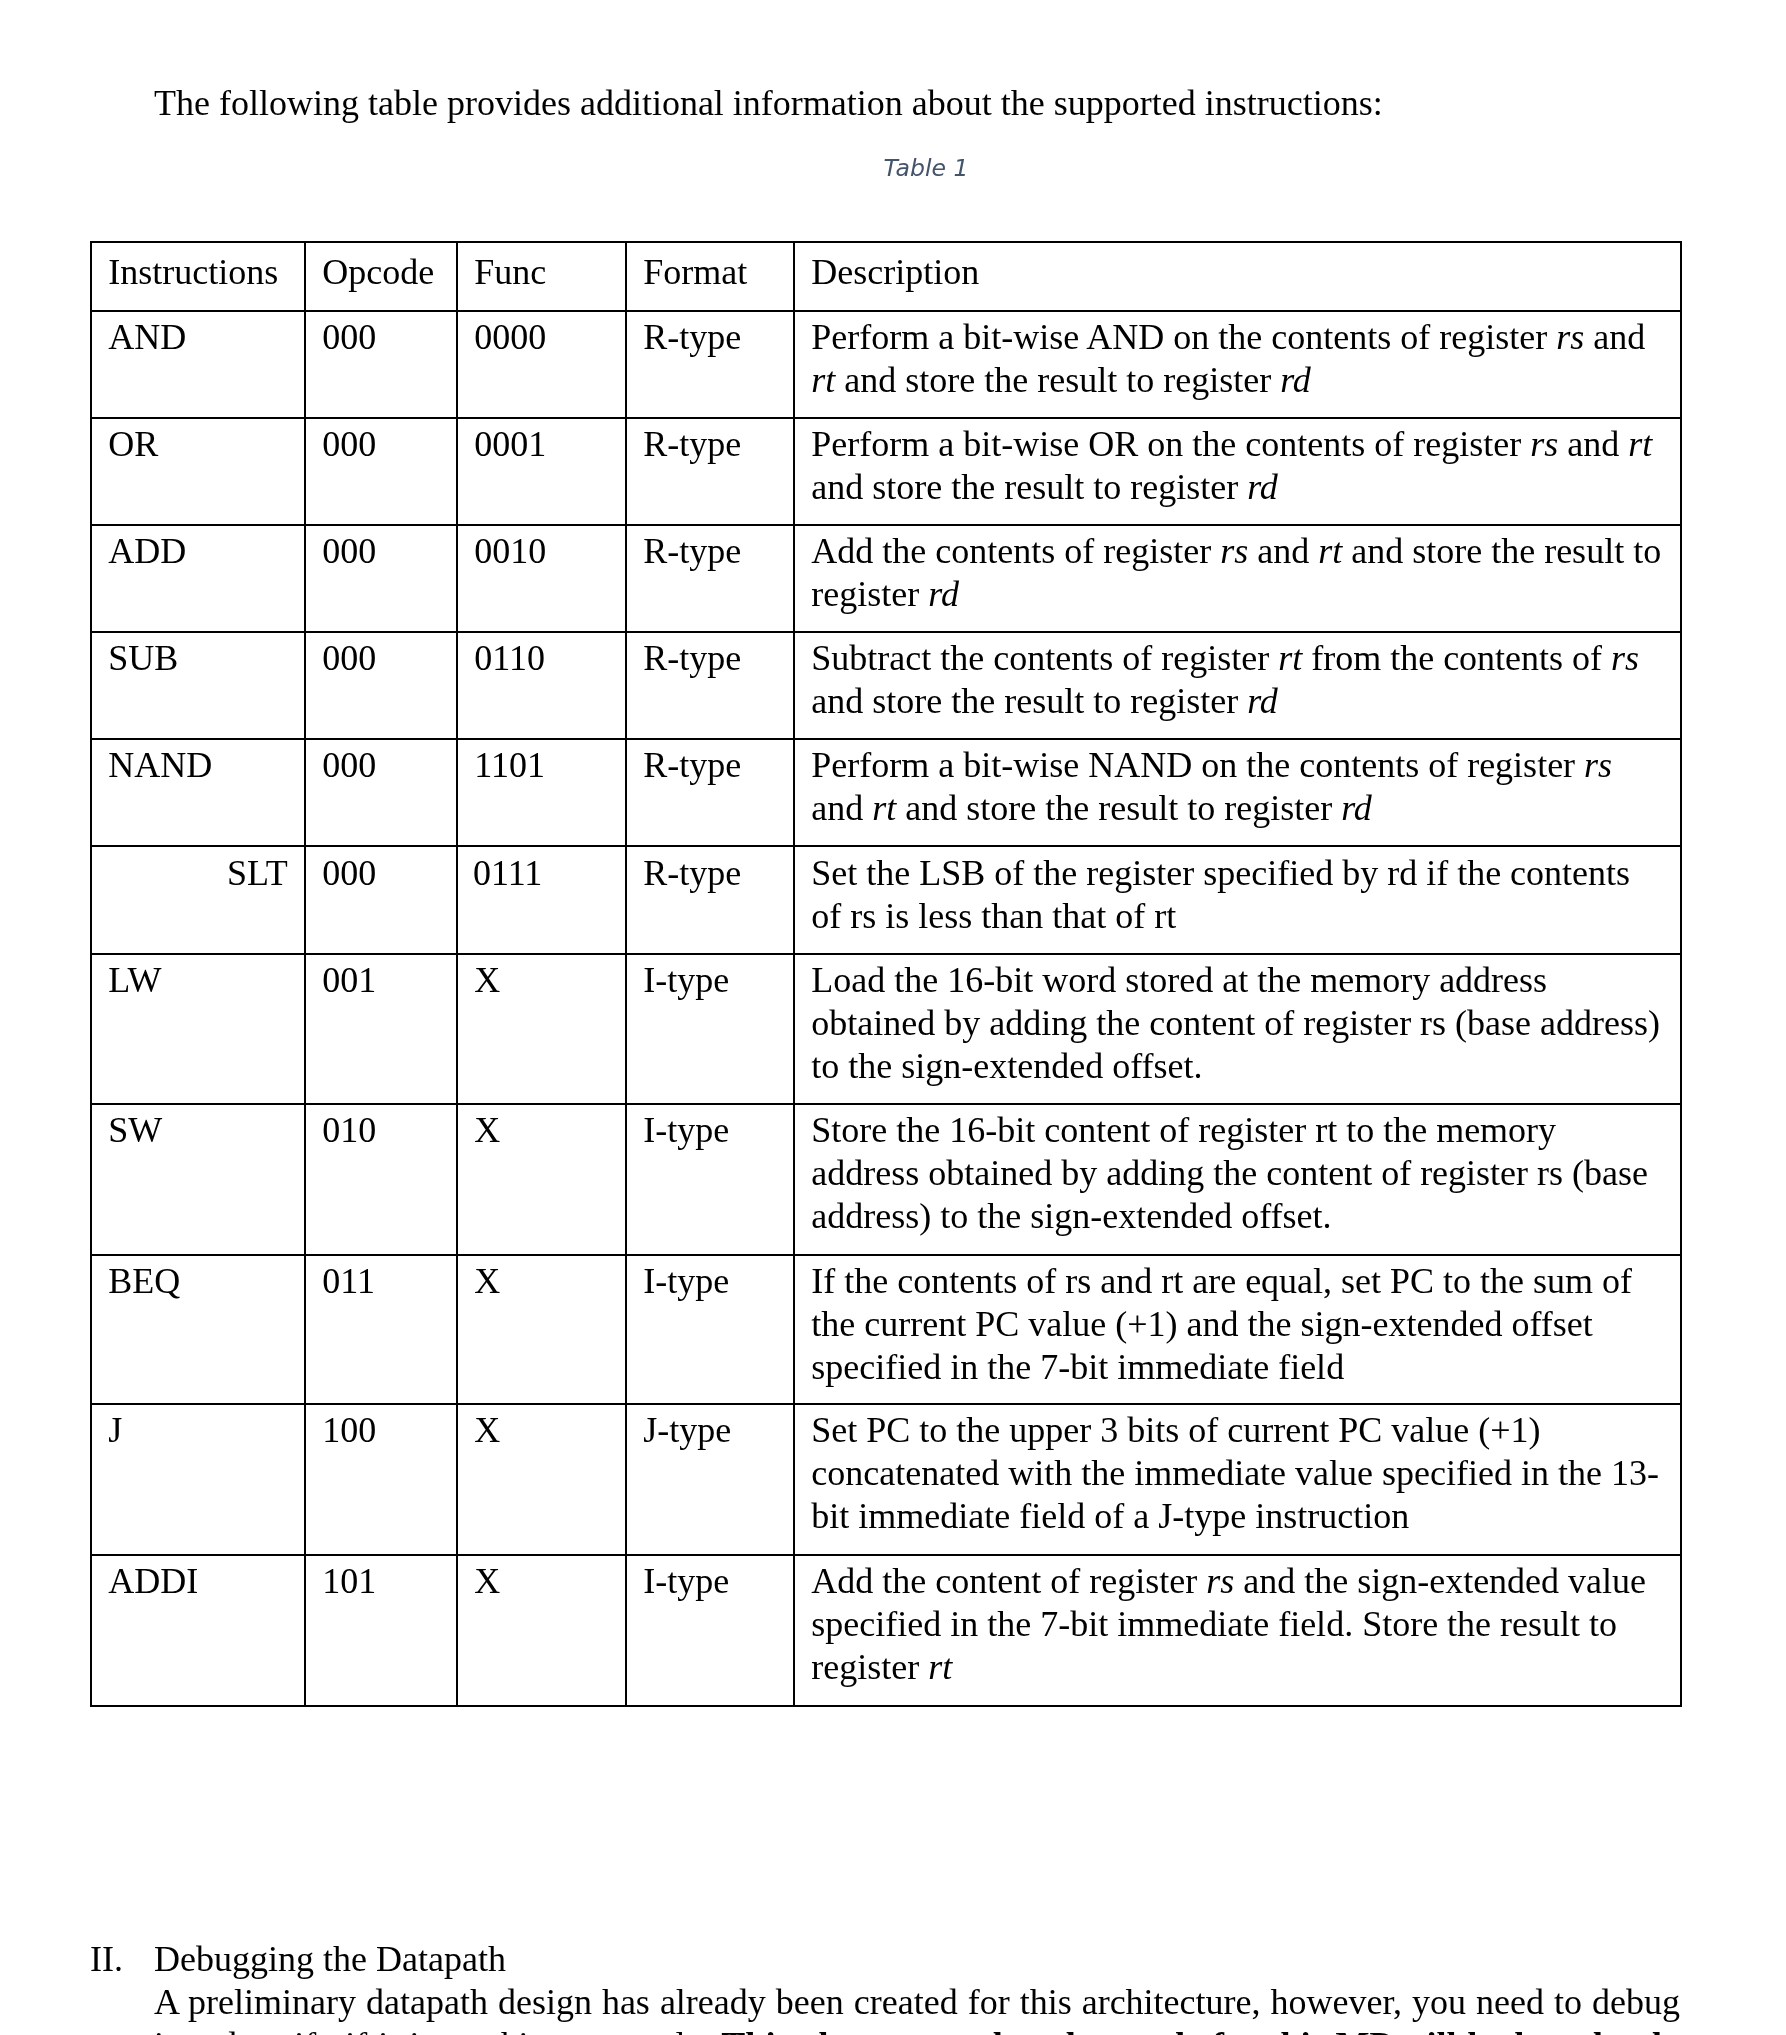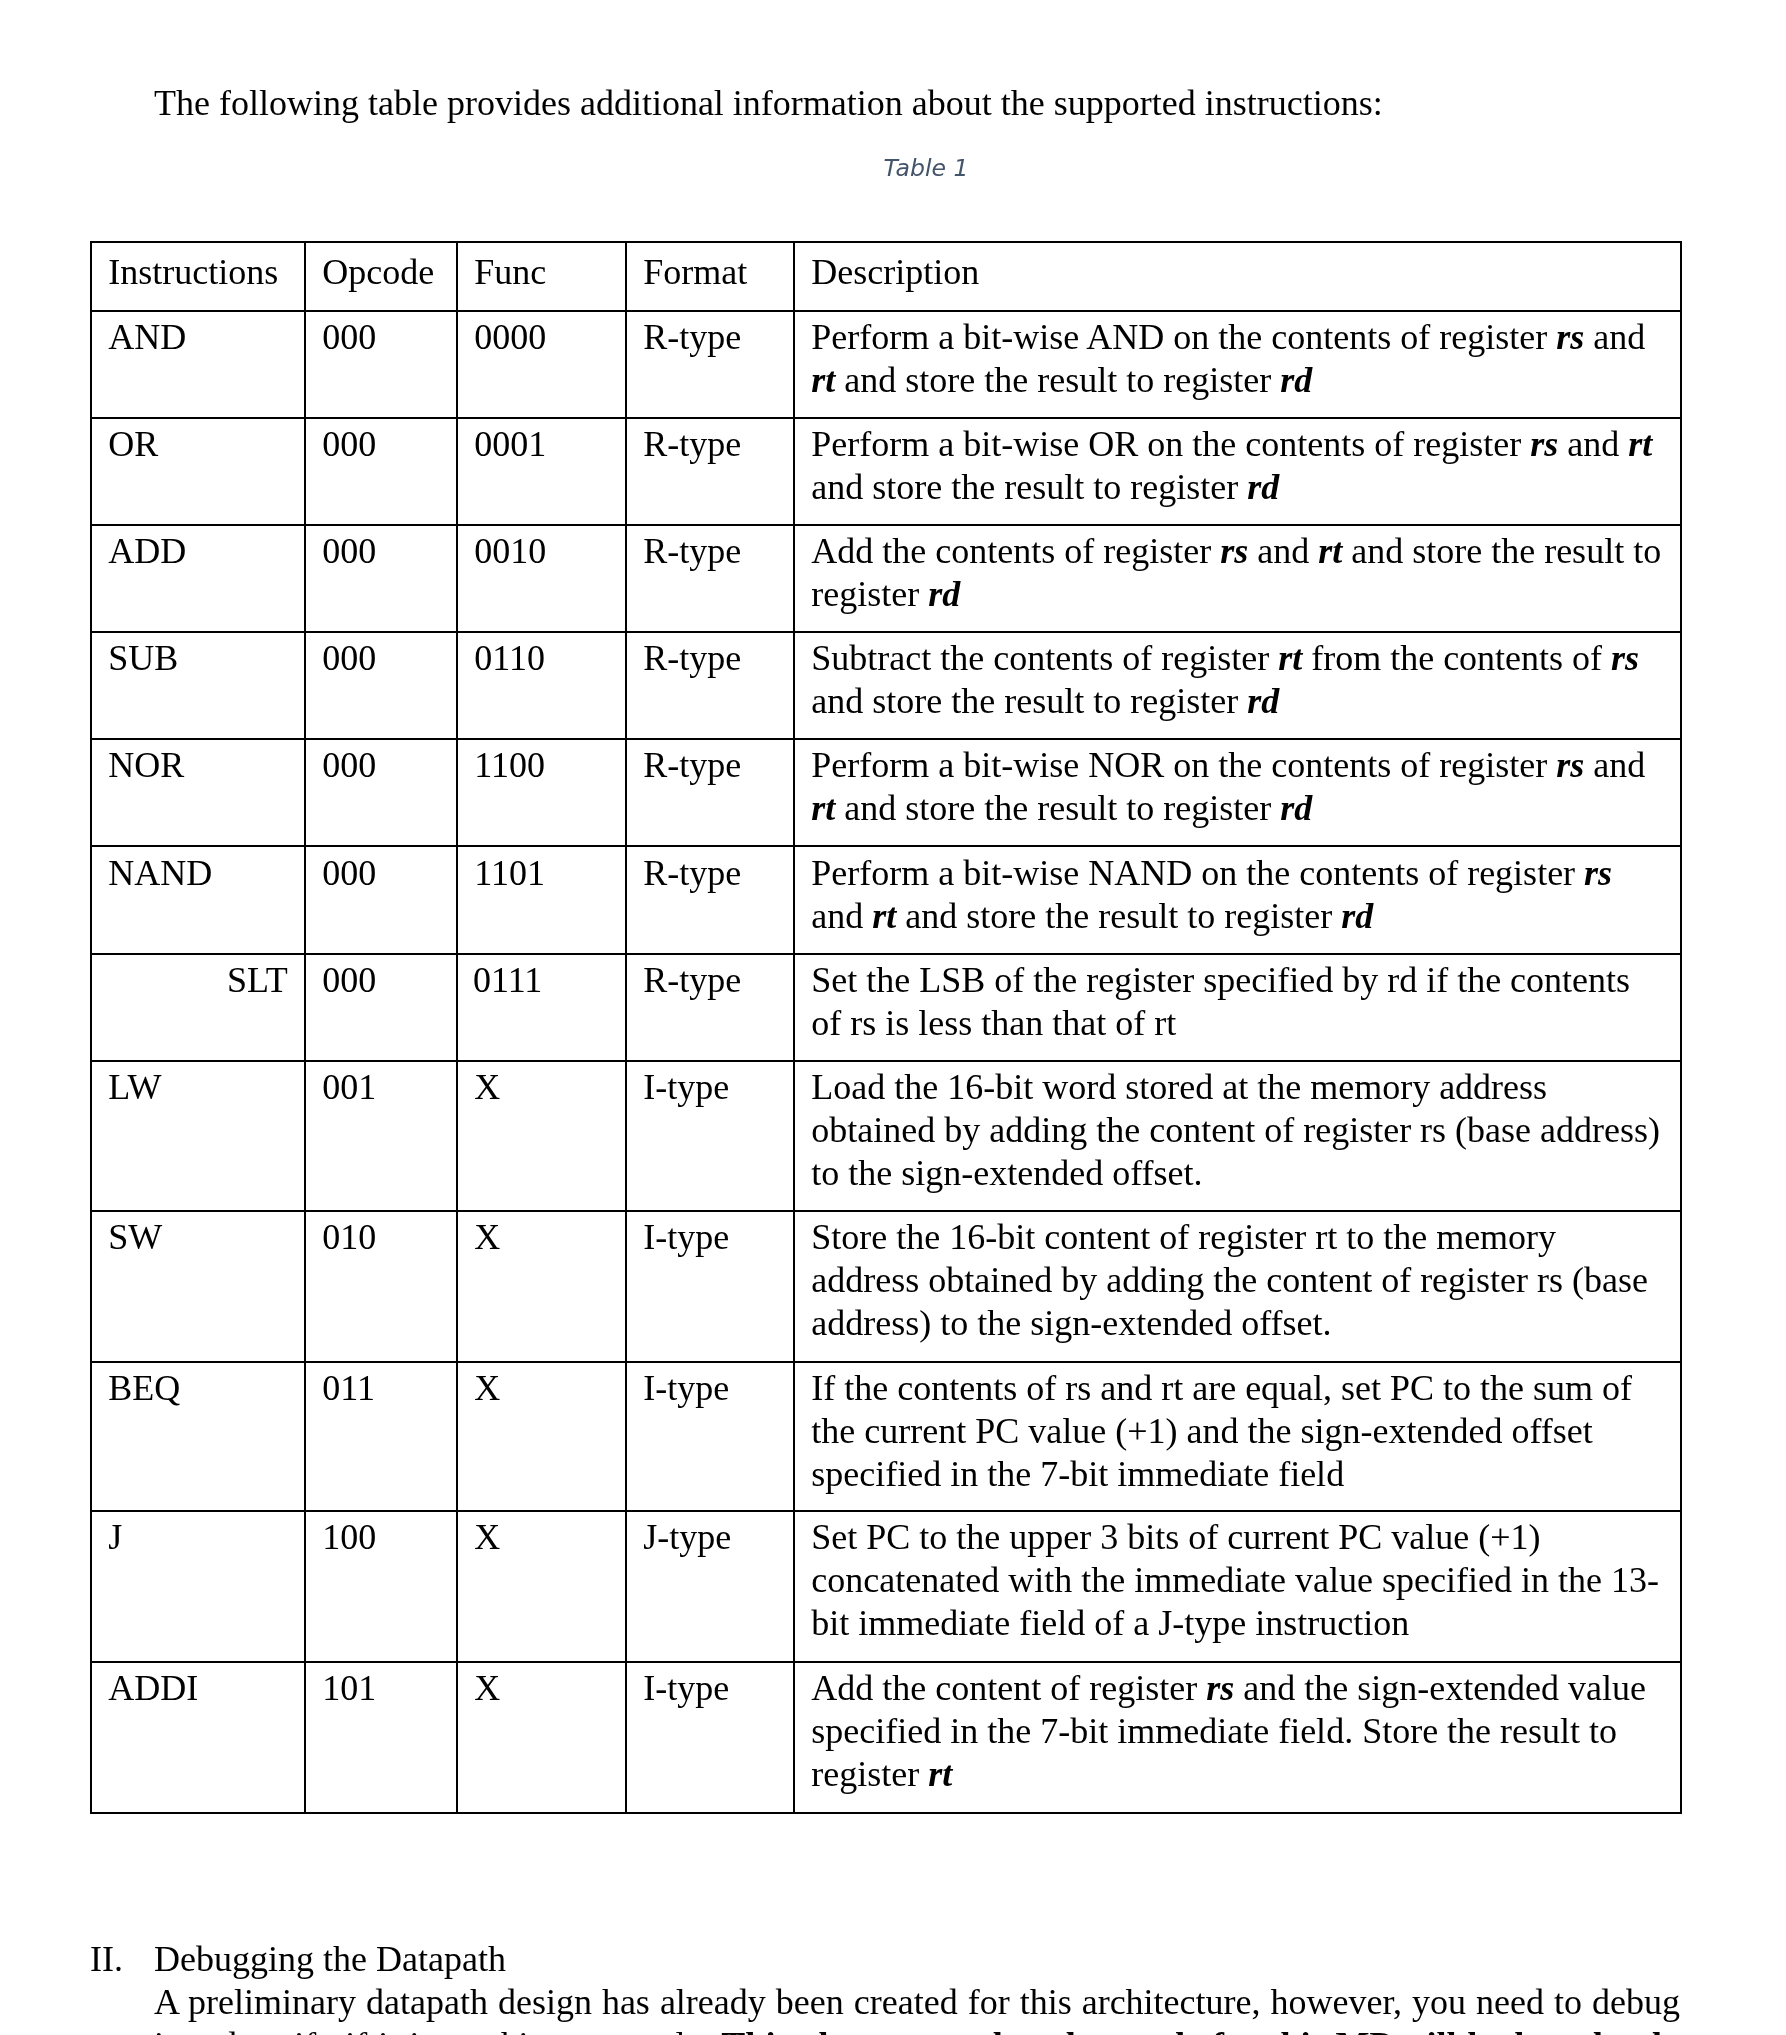--- a/index.html
+++ b/index.html
@@ -28,21 +28,21 @@
     border: 2.8px solid #000; vertical-align: top; text-align: left;
     font-weight: normal; padding: 4.1px 16.3px 0 16.3px;
   }
   table.instr th { height: 59px; padding-top: 8px; }
   col.c1 { width: 214px; }
   col.c2 { width: 152px; }
   col.c3 { width: 169px; }
   col.c4 { width: 168px; }
   col.c5 { width: 887px; }
   td.desc { text-align: justify; padding-right: 17px; }
-  td.desc b { font-style: italic; font-weight: bold; }
+  td.desc b { font-style: italic; font-weight: normal; }
   .section {
     position: absolute; left: 90px; top: 1938px; width: 1590px;
     font-size: 36px; line-height: 43px;
   }
   .section .heading { font-weight: normal; display: flex; }
   .section .num { width: 64px; display: inline-block; }
   .section .para {
     margin-left: 64px; text-align: justify;
   }
   .section .bold { font-weight: bold; }
@@ -93,27 +93,20 @@
         <td class="desc"><span>Add the contents of register </span><b>rs</b><span> and </span><b>rt</b><span> and store the result to register </span><b>rd</b></td>
       </tr>
       <tr>
         <td style="height: 101px;">SUB</td>
         <td style="height: 101px;">000</td>
         <td style="height: 101px;">0110</td>
         <td style="height: 101px;">R-type</td>
         <td class="desc"><span>Subtract the contents of register </span><b>rt</b><span> from the contents of </span><b>rs</b><span> and store the result to register </span><b>rd</b></td>
       </tr>
       <tr>
-        <td style="height: 101px;">NOR</td>
-        <td style="height: 101px;">000</td>
-        <td style="height: 101px;">1100</td>
-        <td style="height: 101px;">R-type</td>
-        <td class="desc"><span>Perform a bit-wise NOR on the contents of register </span><b>rs</b><span> and </span><b>rt</b><span> and store the result to register </span><b>rd</b></td>
-      </tr>
-      <tr>
         <td style="height: 101px;">NAND</td>
         <td style="height: 101px;">000</td>
         <td style="height: 101px;">1101</td>
         <td style="height: 101px;">R-type</td>
         <td class="desc"><span>Perform a bit-wise NAND on the contents of register </span><b>rs</b><span> and </span><b>rt</b><span> and store the result to register </span><b>rd</b></td>
       </tr>
       <tr>
         <td style="height: 101px; text-align: right;">SLT</td>
         <td style="height: 101px;">000</td>
         <td style="height: 101px; padding-left: 15px;">0111</td>

